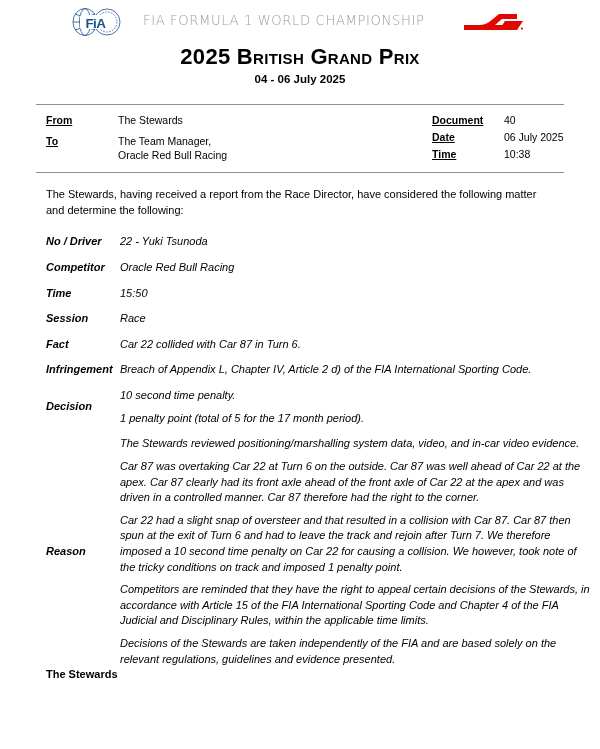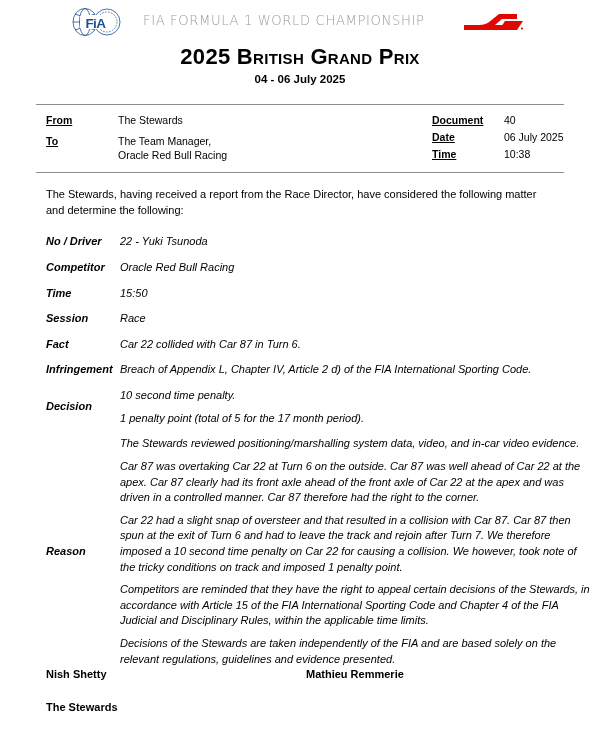--- a/index.html
+++ b/index.html
@@ -301,20 +301,16 @@
       <p>Car 22 had a slight snap of oversteer and that resulted in a collision with Car 87. Car 87 then spun at the exit of Turn 6 and had to leave the track and rejoin after Turn 7. We therefore imposed a 10 second time penalty on Car 22 for causing a collision. We however, took note of the tricky conditions on track and imposed 1 penalty point.</p>
       <p>Competitors are reminded that they have the right to appeal certain decisions of the Stewards, in accordance with Article 15 of the FIA International Sporting Code and Chapter 4 of the FIA Judicial and Disciplinary Rules, within the applicable time limits.</p>
       <p>Decisions of the Stewards are taken independently of the FIA and are based solely on the relevant regulations, guidelines and evidence presented.</p>
     </div>
   </div>
 
 </div>
 
 <div class="signatures">
   <div class="sig-row">
-    <div class="sig-left">Nish Shetty</div>
-    <div class="sig-right">Mathieu Remmerie</div>
-  </div>
-  <div class="sig-row">
     <div class="sig-left">The Stewards</div>
     <div class="sig-right"></div>
   </div>
 </div>
 
 </body></html>

